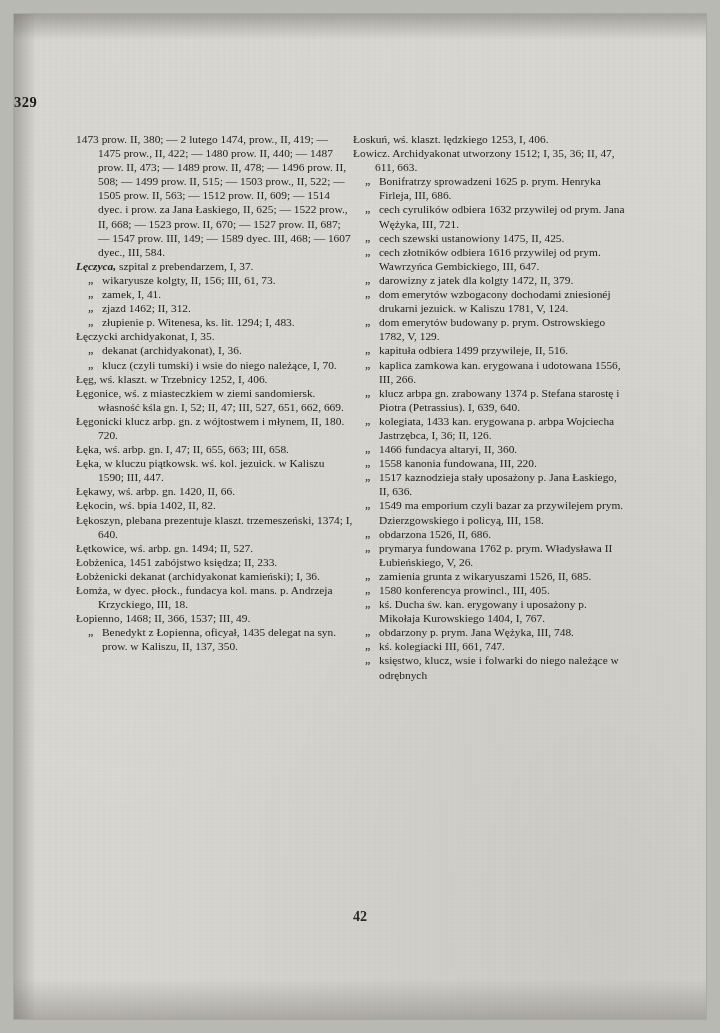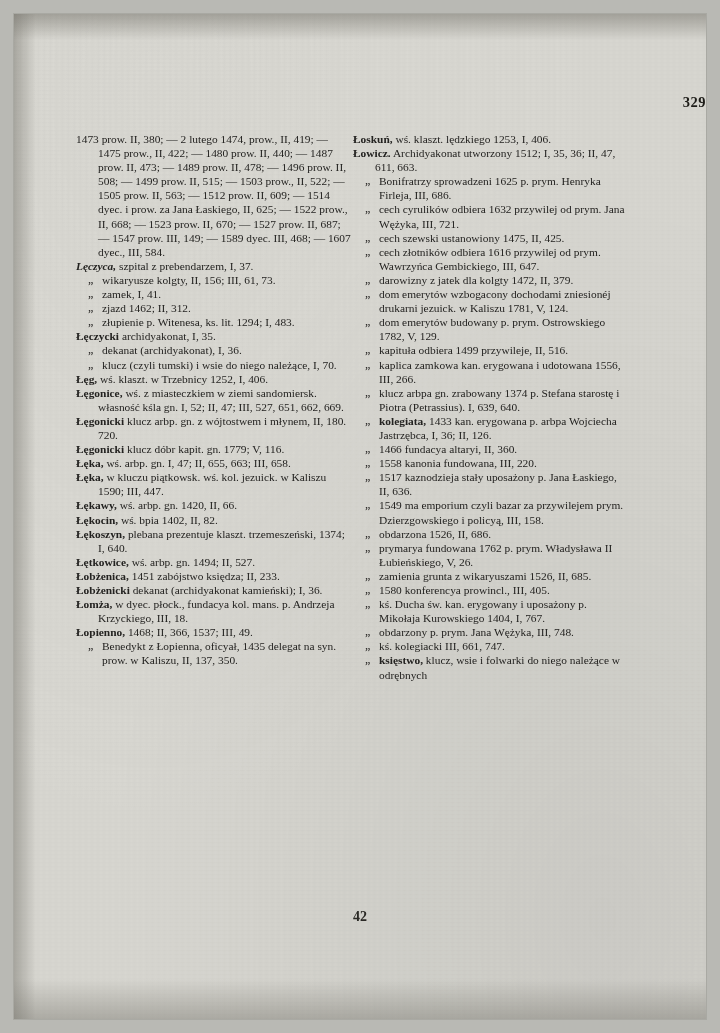--- a/index.html
+++ b/index.html
@@ -56,21 +56,21 @@
     height: 40px;
     background: linear-gradient(0deg, rgba(120,118,110,.45), rgba(120,118,110,0));
     pointer-events: none;
   }
 
   #folio {
     position: absolute;
     top: 80px;
     left: 0;
     width: 692px;
-    text-align: right;
+    text-align: left;
     font-size: 14.5px;
     font-weight: bold;
     letter-spacing: .5px;
     color: #1d1c18;
   }
 
   #columns {
     position: absolute;
     top: 118px;
     left: 62px;
@@ -95,21 +95,21 @@
     padding-left: 26px;
     position: relative;
   }
   .entry.sub .dit {
     position: absolute;
     left: 12px;
     top: -1px;
     font-size: 12px;
   }
   .hw {
-    font-weight: bold;
+    font-weight: normal;
   }
   .hw-i {
     font-style: italic;
     font-weight: bold;
   }
   #pagenum-bottom {
     position: absolute;
     left: 0;
     width: 692px;
     top: 895px;
@@ -137,21 +137,20 @@
         <p class="entry sub"><span class="dit">„</span><span>wikaryusze kolgty, II, 156; III, 61, 73.</span></p>
         <p class="entry sub"><span class="dit">„</span><span>zamek, I, 41.</span></p>
         <p class="entry sub"><span class="dit">„</span><span>zjazd 1462; II, 312.</span></p>
         <p class="entry sub"><span class="dit">„</span><span>złupienie p. Witenesa, ks. lit. 1294; I, 483.</span></p>
         <p class="entry"><span class="hw">Łęczycki</span> <span>archidyakonat, I, 35.</span></p>
         <p class="entry sub"><span class="dit">„</span><span>dekanat (archidyakonat), I, 36.</span></p>
         <p class="entry sub"><span class="dit">„</span><span>klucz (czyli tumski) i wsie do niego należące, I, 70.</span></p>
         <p class="entry"><span class="hw">Łęg,</span> <span>wś. klaszt. w Trzebnicy 1252, I, 406.</span></p>
         <p class="entry"><span class="hw">Łęgonice,</span> <span>wś. z miasteczkiem w ziemi sandomiersk. własność kśla gn. I, 52; II, 47; III, 527, 651, 662, 669.</span></p>
         <p class="entry"><span class="hw">Łęgonicki</span> <span>klucz arbp. gn. z wójtostwem i młynem, II, 180. 720.</span></p>
-        <p class="entry"><span class="hw">Łęgonicki</span> <span>klucz dóbr kapit. gn. 1779; V, 116.</span></p>
         <p class="entry"><span class="hw">Łęka,</span> <span>wś. arbp. gn. I, 47; II, 655, 663; III, 658.</span></p>
         <p class="entry"><span class="hw">Łęka,</span> <span>w kluczu piątkowsk. wś. kol. jezuick. w Kaliszu 1590; III, 447.</span></p>
         <p class="entry"><span class="hw">Łękawy,</span> <span>wś. arbp. gn. 1420, II, 66.</span></p>
         <p class="entry"><span class="hw">Łękocin,</span> <span>wś. bpia 1402, II, 82.</span></p>
         <p class="entry"><span class="hw">Łękoszyn,</span> <span>plebana prezentuje klaszt. trzemeszeński, 1374; I, 640.</span></p>
         <p class="entry"><span class="hw">Łętkowice,</span> <span>wś. arbp. gn. 1494; II, 527.</span></p>
         <p class="entry"><span class="hw">Łobżenica,</span> <span>1451 zabójstwo księdza; II, 233.</span></p>
         <p class="entry"><span class="hw">Łobżenicki</span> <span>dekanat (archidyakonat kamieński); I, 36.</span></p>
         <p class="entry"><span class="hw">Łomża,</span> <span>w dyec. płock., fundacya kol. mans. p. Andrzeja Krzyckiego, III, 18.</span></p>
         <p class="entry"><span class="hw">Łopienno,</span> <span>1468; II, 366, 1537; III, 49.</span></p>

